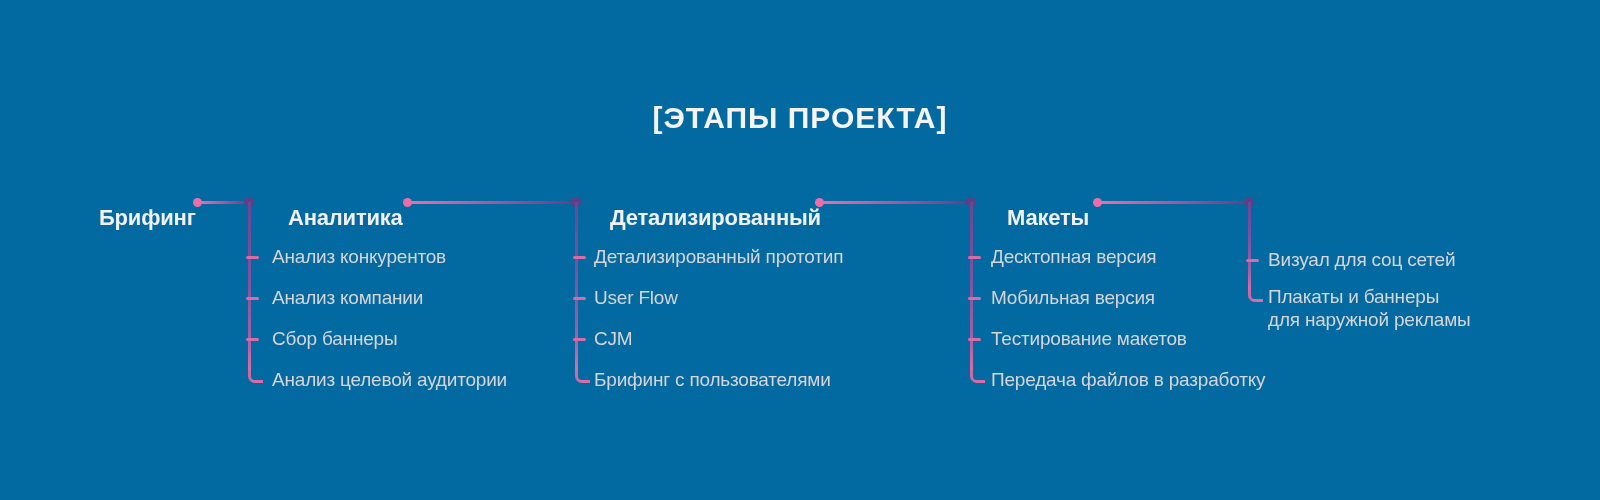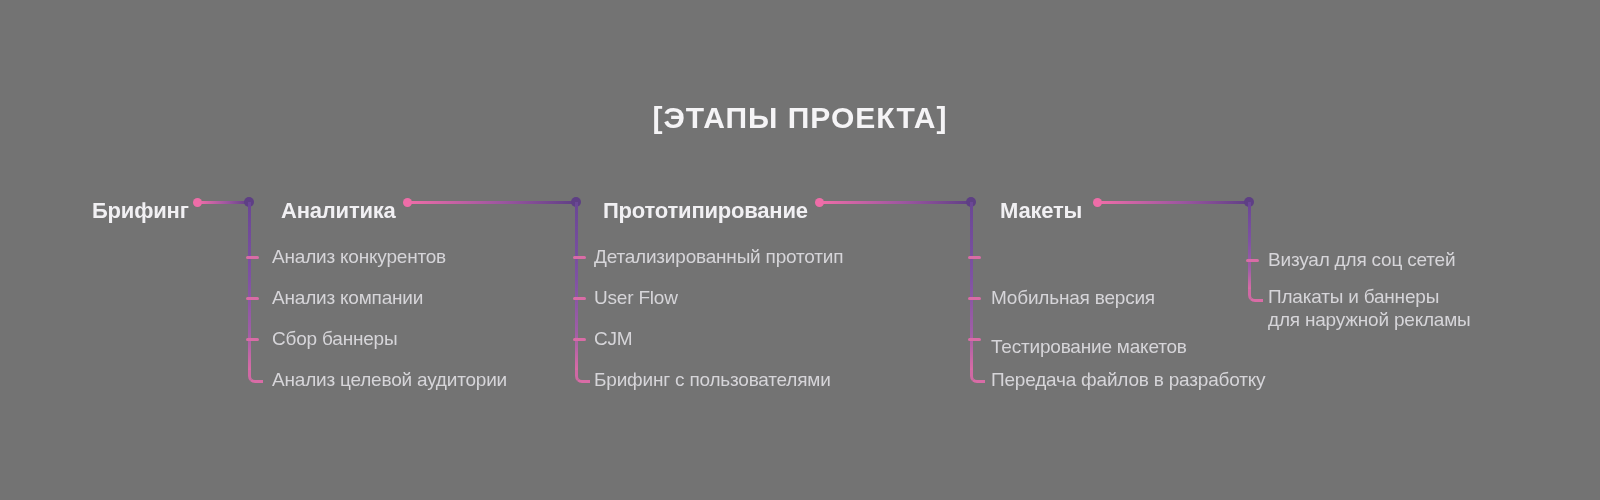--- a/index.html
+++ b/index.html
@@ -1,27 +1,27 @@
 <!DOCTYPE html>
 <html><head>
 <meta charset="utf-8">
 <style>
   html,body{margin:0;padding:0;background:#121114;}
   .stage-canvas{
     position:relative;width:1600px;height:500px;overflow:hidden;
-    background:#737373;
+    background:#0369a1;
     font-family:"Liberation Sans",sans-serif;
   }
   .main-title{
     position:absolute;left:0;right:0;top:103px;margin:0;
     text-align:center;font-size:30px;line-height:30px;font-weight:700;
     letter-spacing:1px;color:#f5f4f6;
   }
   .stage-label{
-    position:absolute;margin:9px;font-size:22px;line-height:24px;font-weight:700;
+    position:absolute;margin:16px;font-size:22px;line-height:24px;font-weight:700;
     letter-spacing:-0.2px;color:#f1f0f3;white-space:nowrap;
   }
   .item{
     position:absolute;font-size:19px;line-height:23px;font-weight:400;
     letter-spacing:-0.2px;color:#d6d5d9;white-space:pre-line;
   }
   
   .dot-p{position:absolute;width:9px;height:9px;border-radius:50%;background:#ee6da8;}
   .dot-v{position:absolute;width:10px;height:10px;border-radius:50%;background:#5e3f85;}
   .hline{position:absolute;height:3px;border-radius:2px;
@@ -59,38 +59,39 @@
   <div class="dot-p" style="left:402.5px;top:197.5px"></div>
   <div class="hline" style="left:409px;top:200.5px;width:168px"></div>
   <div class="dot-v" style="left:571px;top:197px"></div>
 
   <div class="spine" style="left:574.5px;top:202px;height:168px"></div>
   <div class="tick" style="left:573px;top:255.5px"></div>
   <div class="tick" style="left:573px;top:296.5px"></div>
   <div class="tick" style="left:573px;top:337.5px"></div>
   <div class="corner" style="left:574.5px;top:370px"></div>
 
-  <p class="stage-label" style="left:594px;top:190px">Прототипирование</p>
+  <p class="stage-label" style="left:594px;top:190px">Детализированный</p>
   <div class="item" style="left:594px;top:245px">Детализированный прототип</div>
   <div class="item" style="left:594px;top:286px">User Flow</div>
   <div class="item" style="left:594px;top:327px">CJM</div>
   <div class="item" style="left:594px;top:368px">Брифинг с пользователями</div>
   <div class="dot-p" style="left:814.5px;top:197.5px"></div>
   <div class="hline" style="left:821px;top:200.5px;width:151px"></div>
   <div class="dot-v" style="left:966px;top:197px"></div>
 
   <div class="spine" style="left:969.5px;top:202px;height:168px"></div>
   <div class="tick" style="left:968px;top:255.5px"></div>
   <div class="tick" style="left:968px;top:296.5px"></div>
   <div class="tick" style="left:968px;top:337.5px"></div>
   <div class="corner" style="left:969.5px;top:370px"></div>
 
   <p class="stage-label" style="left:991px;top:190px">Макеты</p>
+  <div class="item" style="left:991px;top:245px">Десктопная версия</div>
   <div class="item" style="left:991px;top:286px">Мобильная версия</div>
-  <div class="item" style="left:991px;top:335px">Тестирование макетов</div>
+  <div class="item" style="left:991px;top:327px">Тестирование макетов</div>
   <div class="item" style="left:991px;top:368px">Передача файлов в разработку</div>
   <div class="dot-p" style="left:1092.5px;top:197.5px"></div>
   <div class="hline" style="left:1099px;top:200.5px;width:151px"></div>
   <div class="dot-v" style="left:1244px;top:197px"></div>
 
   <div class="spine" style="left:1247.5px;top:202px;height:87px"></div>
   <div class="tick" style="left:1246px;top:258.5px"></div>
   <div class="corner" style="left:1247.5px;top:289px"></div>
 
   <div class="item" style="left:1268px;top:248px">Визуал для соц сетей</div>

